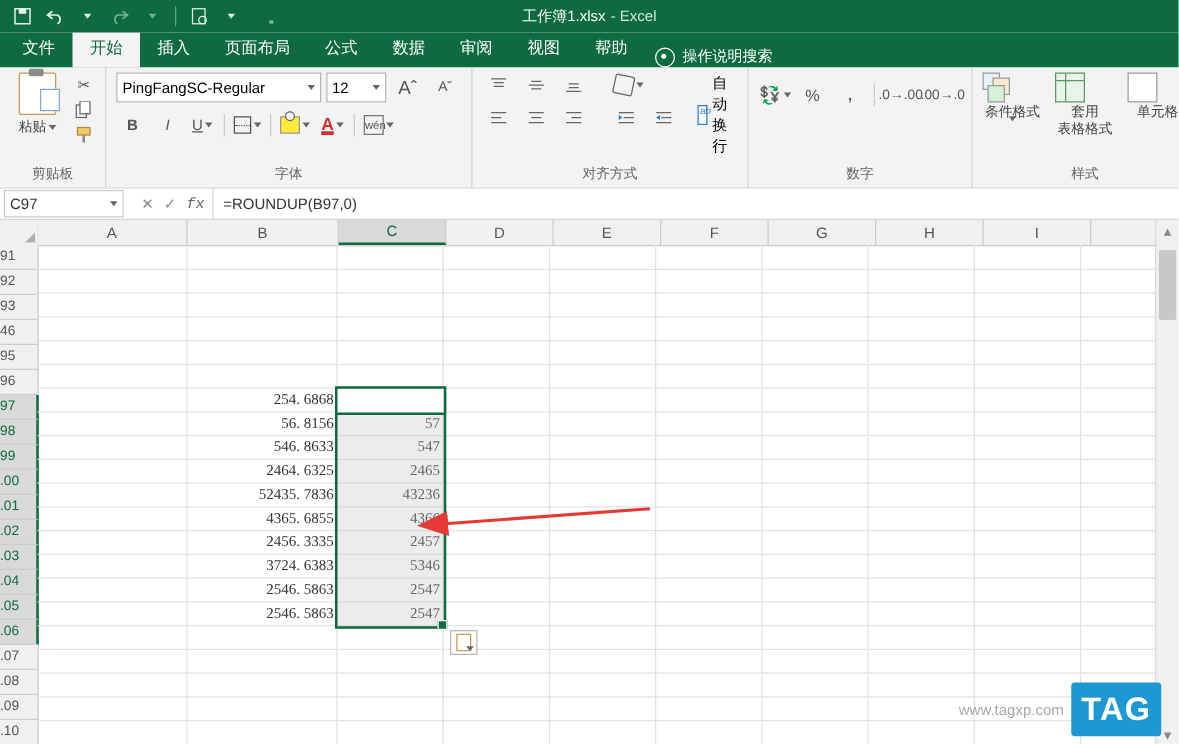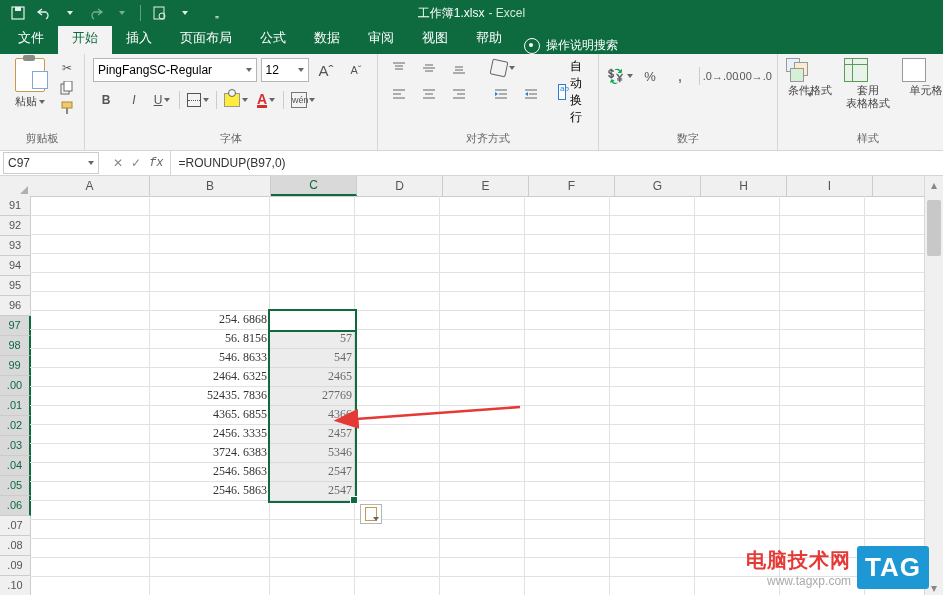--- a/index.html
+++ b/index.html
@@ -73,21 +73,21 @@
 .fx{font-style:italic;font-family:Liberation Mono, monospace;color:#666}
 .formula-in{flex:1;padding:0 8px;color:#333}
 
 .sheet-wrap{position:relative;height:calc(595px - 26px - 28px - 96px - 24px);overflow:hidden;background:#fff}
 .select-all{position:absolute;left:0;top:0;width:30px;height:20px;border-right:1px solid #ccc;border-bottom:1px solid #ccc;background:#f0f0f0}
 .select-all:after{content:"";position:absolute;right:2px;bottom:2px;width:0;height:0;border-left:8px solid transparent;border-bottom:8px solid #b0b0b0}
 .col-h{position:absolute;top:0;left:30px;right:18px;height:20px;display:flex;background:#f0f0f0;border-bottom:1px solid #ccc}
 .ch{border-right:1px solid #ccc;text-align:center;line-height:20px;color:#555;font-size:12px}
 .ch.sel{background:#d9d9d9;color:#0d6b3f;border-bottom:2px solid #0d6b3f;line-height:18px}
 .row-h{position:absolute;left:0;top:20px;bottom:0;width:30px;background:#f0f0f0;border-right:1px solid #ccc}
-.rh{height:19px;border-bottom:1px solid #ccc;text-align:center;line-height:19px;color:#555;font-size:11px}
+.rh{height:19px;border-bottom:1px solid #ccc;line-height:19px;color:#555;font-size:11px}
 .rh.sel{background:#d9d9d9;color:#0d6b3f;border-right:2px solid #0d6b3f;margin-right:-1px}
 .grid-area{position:absolute;left:30px;top:20px;right:18px;bottom:0}
 .gcol-lines div{position:absolute;top:0;bottom:0;width:0;border-right:1px solid #e2e2e2}
 .grow-lines div{position:absolute;left:0;right:0;height:0;border-bottom:1px solid #e2e2e2}
 .cell{position:absolute;height:19px;line-height:19px;padding:0 4px;font-size:12px;color:#333;text-align:right;font-family:"PingFang SC","Microsoft YaHei"}
 .sel-range{position:absolute;border:2px solid #0d6b3f;background:rgba(200,200,200,.35);pointer-events:none}
 .active-cell{position:absolute;border:2px solid #0d6b3f;background:#fff;pointer-events:none}
 .fill-h{position:absolute;width:6px;height:6px;background:#0d6b3f;border:1px solid #fff;pointer-events:none}
 .paste-opt{position:absolute;width:20px;height:18px;border:1px solid #b5b5b5;background:#fff;display:flex;align-items:center;justify-content:center}
 .paste-opt:before{content:"";width:10px;height:12px;border:1px solid #c69a4a;background:#fff}
@@ -402,21 +402,21 @@
       <div class="ch" style="width: 85px;">E</div>
       <div class="ch" style="width: 85px;">F</div>
       <div class="ch" style="width: 85px;">G</div>
       <div class="ch" style="width: 85px;">H</div>
       <div class="ch" style="width: 85px;">I</div>
     </div>
   <div class="row-h" id="rowh">
       <div class="rh">91</div>
       <div class="rh">92</div>
       <div class="rh">93</div>
-      <div class="rh">94</div>
+      <div class="rh">46</div>
       <div class="rh">95</div>
       <div class="rh">96</div>
       <div class="rh sel">97</div>
       <div class="rh sel">98</div>
       <div class="rh sel">99</div>
       <div class="rh sel">.00</div>
       <div class="rh sel">.01</div>
       <div class="rh sel">.02</div>
       <div class="rh sel">.03</div>
       <div class="rh sel">.04</div>
@@ -470,21 +470,21 @@
         <div class="cell" style="left: 119px; width: 114px; top: 190px;">52435. 7836</div>
         <div class="cell" style="left: 119px; width: 114px; top: 209px;">4365. 6855</div>
         <div class="cell" style="left: 119px; width: 114px; top: 228px;">2456. 3335</div>
         <div class="cell" style="left: 119px; width: 114px; top: 247px;">3724. 6383</div>
         <div class="cell" style="left: 119px; width: 114px; top: 266px;">2546. 5863</div>
         <div class="cell" style="left: 119px; width: 114px; top: 285px;">2546. 5863</div>
         <div class="cell" style="left: 239px; width: 79px; top: 114px;">255</div>
         <div class="cell" style="left: 239px; width: 79px; top: 133px;">57</div>
         <div class="cell" style="left: 239px; width: 79px; top: 152px;">547</div>
         <div class="cell" style="left: 239px; width: 79px; top: 171px;">2465</div>
-        <div class="cell" style="left: 239px; width: 79px; top: 190px;">27769</div>
+        <div class="cell" style="left: 239px; width: 79px; top: 190px;">43236</div>
         <div class="cell" style="left: 239px; width: 79px; top: 209px;">4366</div>
         <div class="cell" style="left: 239px; width: 79px; top: 228px;">2457</div>
         <div class="cell" style="left: 239px; width: 79px; top: 247px;">5346</div>
         <div class="cell" style="left: 239px; width: 79px; top: 266px;">2547</div>
         <div class="cell" style="left: 239px; width: 79px; top: 285px;">2547</div>
       </div>
     <div class="sel-range" id="selrange" style="left: 238px; top: 113px; width: 85px; height: 190px;"></div>
     <div class="active-cell" id="actcell" style="left: 238px; top: 113px; width: 85px; height: 19px;"></div>
     <div class="fill-h" id="fillh" style="left: 320px; top: 300px;"></div>
     <div class="paste-opt" id="pasteopt" style="left: 330px; top: 308px;"></div>
@@ -500,18 +500,17 @@
     </div>
   </div>
   <div class="v-scroll">
     <div class="arr" style="top:0">▴</div>
     <div class="thumb"></div>
     <div class="arr" style="bottom:0">▾</div>
   </div>
 
   <div class="watermark">
     <div class="wm-text">
-      <div class="l1">电脑技术网</div>
       <div class="l2">www.tagxp.com</div>
     </div>
     <div class="wm-tag">TAG</div>
   </div>
 </div>
 
 </body></html>

